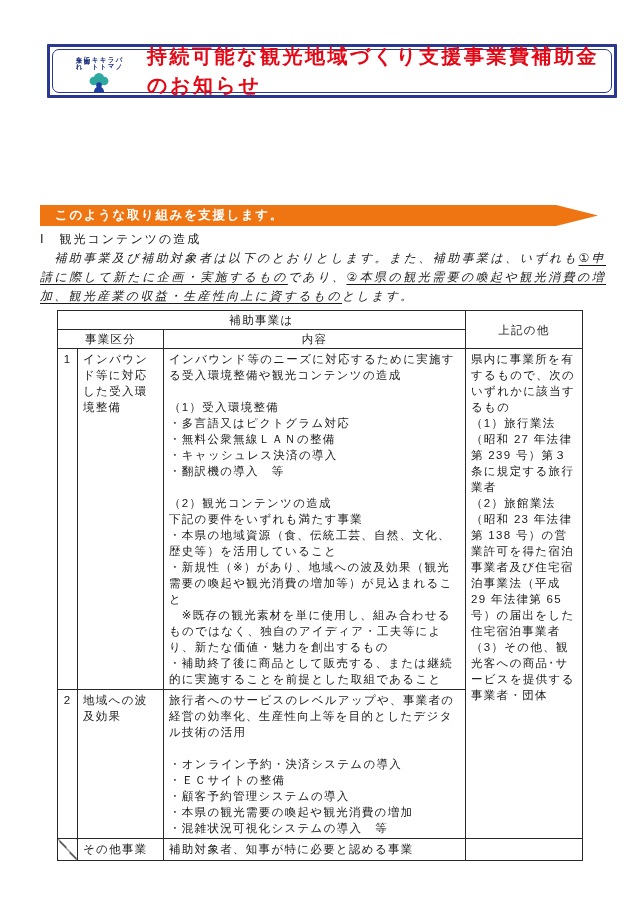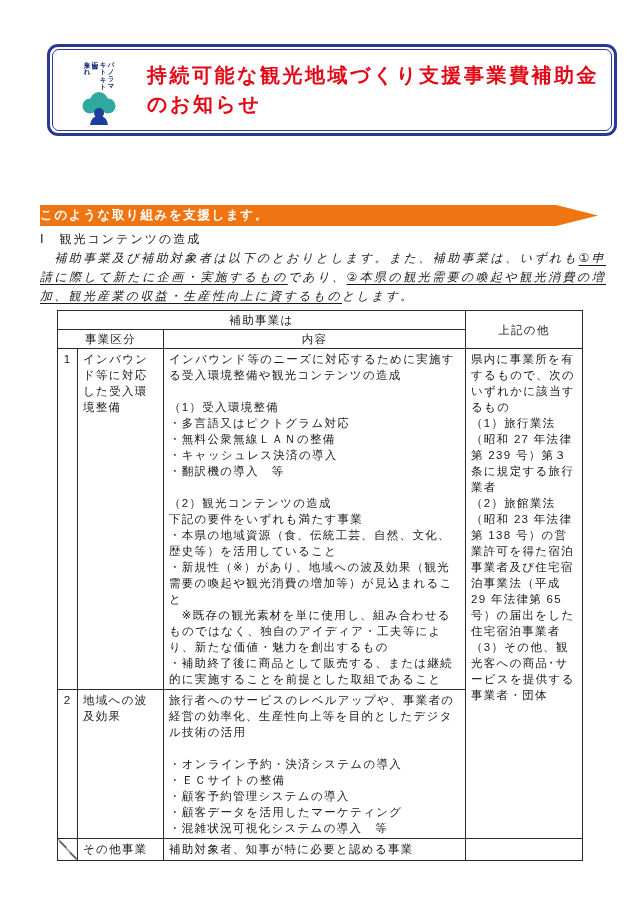--- a/index.html
+++ b/index.html
@@ -9,23 +9,23 @@
     font-family: "Liberation Sans", "DejaVu Sans", sans-serif;
     color: #1a1a1a;
     overflow: hidden;
     position: relative;
   }
   .page { position: absolute; inset: 0; }
 
   
   .header-box {
     position: absolute; left: 47px; top: 44px;
-    width: 570px; height: 92px;
+    width: 570px; height: 54px;
     border: 3px solid #2b3890;
-    border-radius: 11px;
+    border-radius: 1px;
     background: #ffffff;
   }
   .header-box-inner {
     position: absolute; inset: 2px;
     border: 1.5px solid #2b3890;
     border-radius: 7px;
     display: flex; align-items: center;
   }
   .logo-block {
     width: 92px; height: 100%;
@@ -62,21 +62,21 @@
   .banner {
     position: absolute; left: 40px; top: 205px;
     width: 558px; height: 21px;
     background: #ef7412;
     clip-path: polygon(0 0, 92.5% 0, 100% 50%, 92.5% 100%, 0 100%);
     display: flex; align-items: center;
   }
   .banner-label {
     color: #ffffff; font-weight: bold;
     font-size: 12.5px; letter-spacing: 1.6px;
-    padding-bottom: 1px;
+    padding-left: 15px; padding-bottom: 1px;
   }
 
   
   .sec-heading {
     position: absolute; left: 40px; top: 231px;
     font-size: 12px; letter-spacing: 2px;
   }
   .sec-para {
     position: absolute; left: 40px; top: 249px; width: 566px;
     font-size: 12px; letter-spacing: 2.3px; line-height: 19px;
@@ -188,21 +188,21 @@
 （3）その他、観光客への商品･サービスを提供する事業者・団体</td>
       </tr>
       <tr style="height:146px">
         <td class="no-cell">2</td>
         <td>地域への波及効果</td>
         <td class="pre">旅行者へのサービスのレベルアップや、事業者の経営の効率化、生産性向上等を目的としたデジタル技術の活用
 
 ・オンライン予約・決済システムの導入
 ・ＥＣサイトの整備
 ・顧客予約管理システムの導入
-・顧客データを活用したマーケティング
+・本県の観光需要の喚起や観光消費の増加
 ・混雑状況可視化システムの導入　等</td>
       </tr>
       <tr style="height:22px">
         <td class="no-cell slash-cell"></td>
         <td>その他事業</td>
         <td class="pre">補助対象者、知事が特に必要と認める事業</td>
         <td></td>
       </tr>
     </tbody>
   </table>

